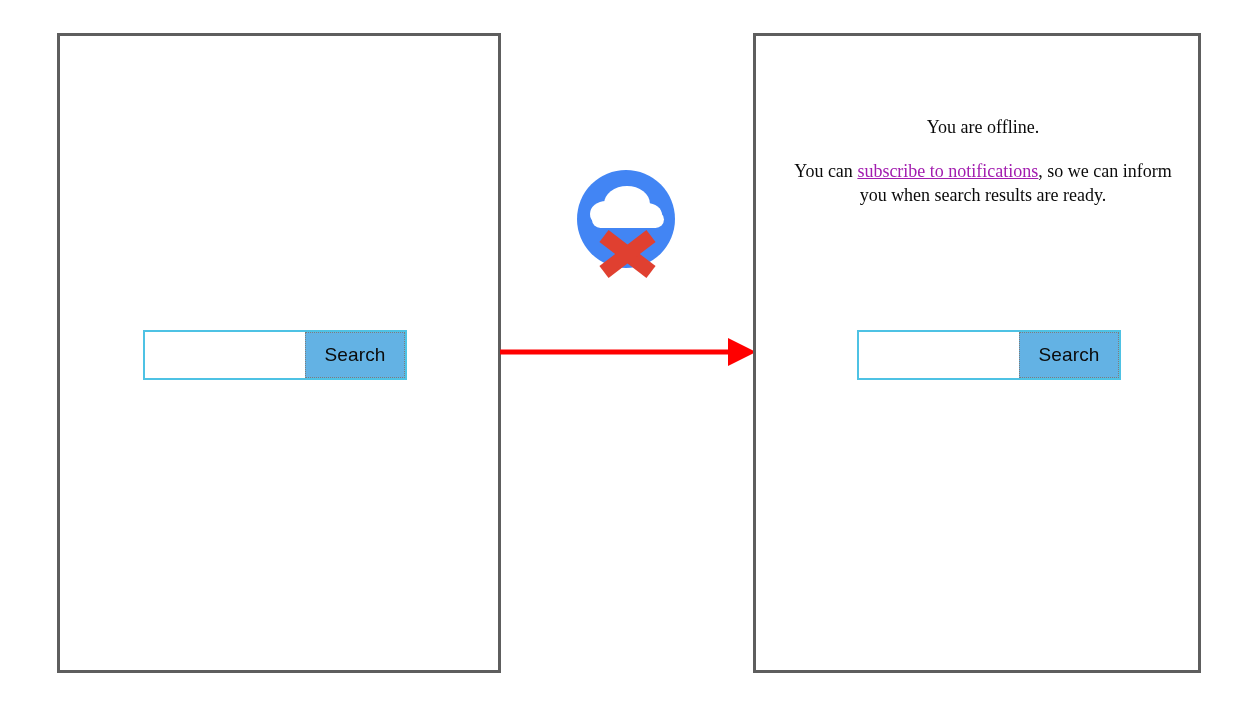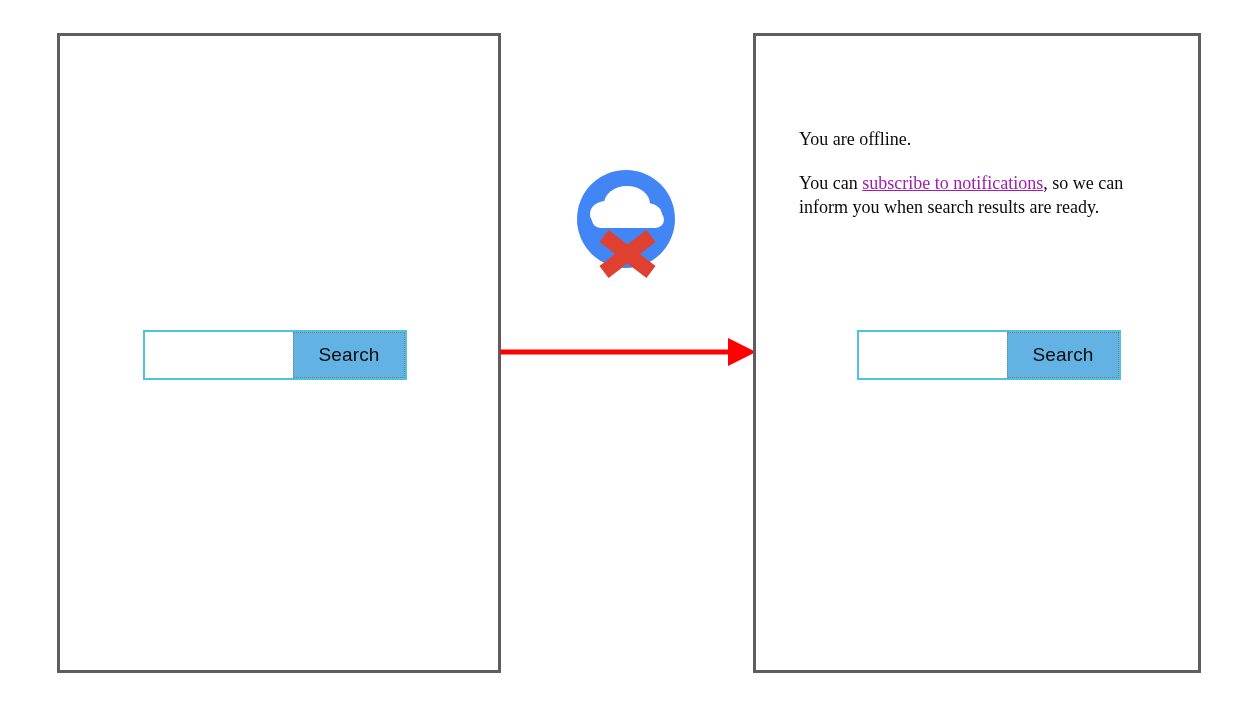--- a/index.html
+++ b/index.html
@@ -47,21 +47,22 @@
     position: absolute;
     left: 27px;
     top: 75px;
     width: 400px;
   }
   .offline-line {
     font-family: "Liberation Serif", serif;
     font-size: 18px;
     line-height: 24px;
     color: #0a0a0a;
-    margin: 16px;
+    margin: 4px;
+    text-align: center;
   }
   .offline-line.second {
     margin-top: 20px;
   }
   .offline-link {
     color: #a21caf;
     text-decoration: underline;
     cursor: pointer;
   }
 
@@ -85,21 +86,21 @@
     outline: none;
     background: #ffffff;
     font-family: "Liberation Sans", sans-serif;
     font-size: 17px;
     color: #111111;
     padding: 0 6px;
     min-width: 0;
   }
   .search-button {
     flex: 0 0 auto;
-    width: 112px;
+    width: 100px;
     background: #63b2e4;
     border: 1px dotted #7d7d7d;
     box-sizing: border-box;
     font-family: "Liberation Sans", sans-serif;
     font-size: 19px;
     color: #0b0b0b;
     display: flex;
     align-items: center;
     justify-content: center;
     cursor: pointer;

